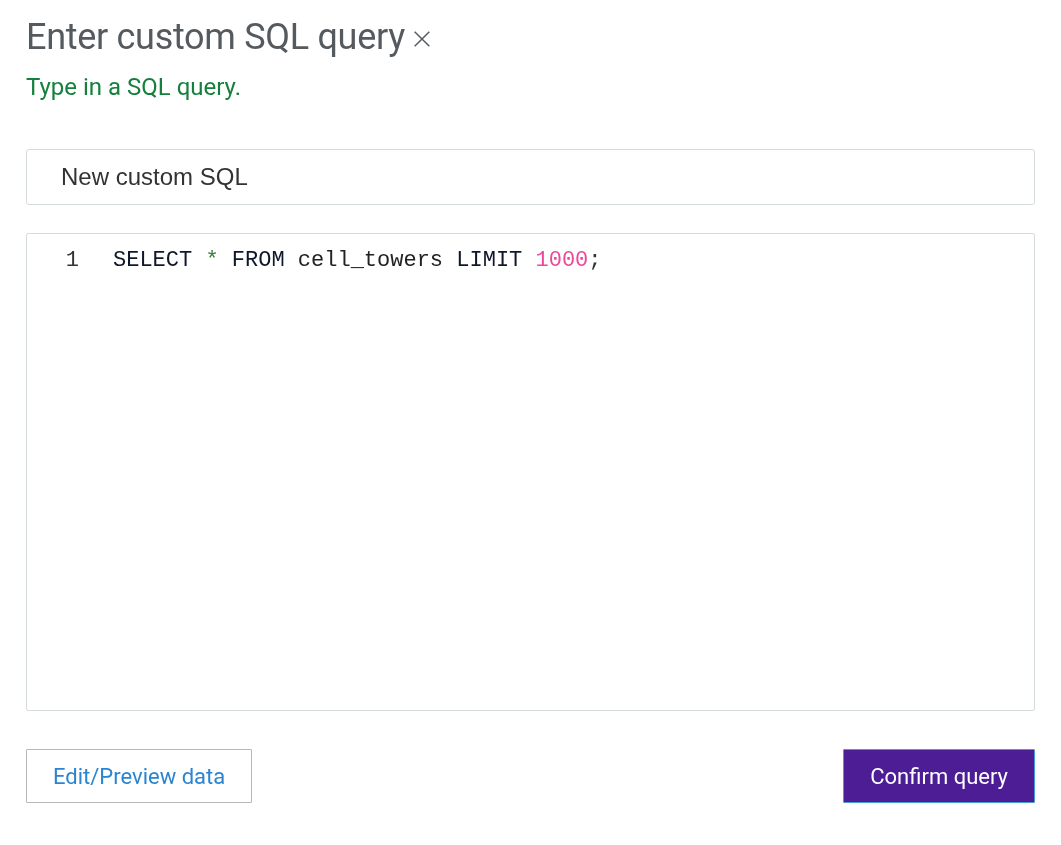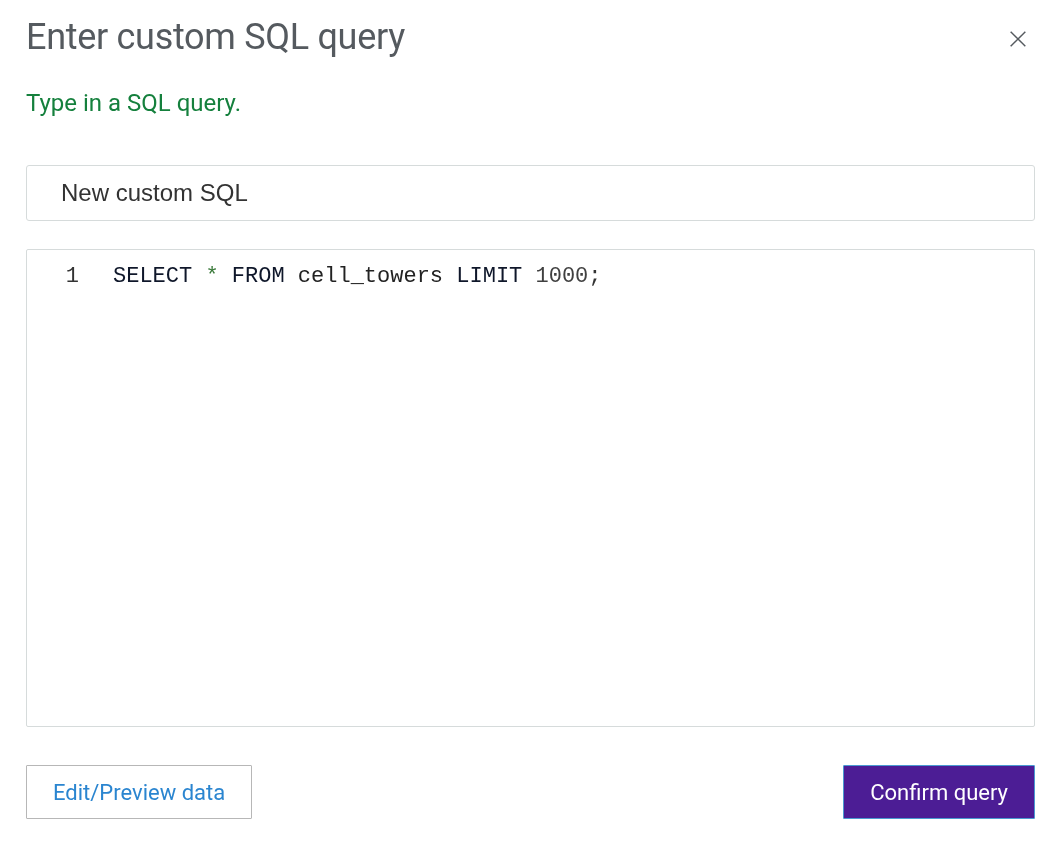--- a/index.html
+++ b/index.html
@@ -10,23 +10,22 @@
     body {
       font-family: -apple-system, BlinkMacSystemFont, "Segoe UI", Roboto, "Helvetica Neue", Arial, sans-serif;
       background: #ffffff;
       padding: 16px 26px 26px 26px;
       width: 1061px;
       height: 845px;
       color: #333;
     }
     .header-row {
       display: flex;
-      justify-content: space-between;
       align-items: flex-start;
-      margin-bottom: 30px;
+      margin-bottom: 14px;
     }
     .dialog-title {
       font-size: 36px;
       font-weight: 400;
       color: #555a5f;
       letter-spacing: -0.3px;
     }
     .close-btn {
       background: none;
       border: none;
@@ -85,21 +84,21 @@
       color: #333;
       user-select: none;
       flex-shrink: 0;
     }
     .code {
       white-space: pre;
       color: #333;
     }
     .kw { color: #0f172a; }
     .star { color: #3a7a3a; }
-    .num { color: #404040; text-align: center; }
+    .num { color: #ec4899; text-align: center; }
     .ident { color: #222; }
     .semi { color: #333; }
     .footer {
       display: flex;
       justify-content: space-between;
       align-items: center;
     }
     .btn {
       font-size: 22px;
       padding: 0 26px;

